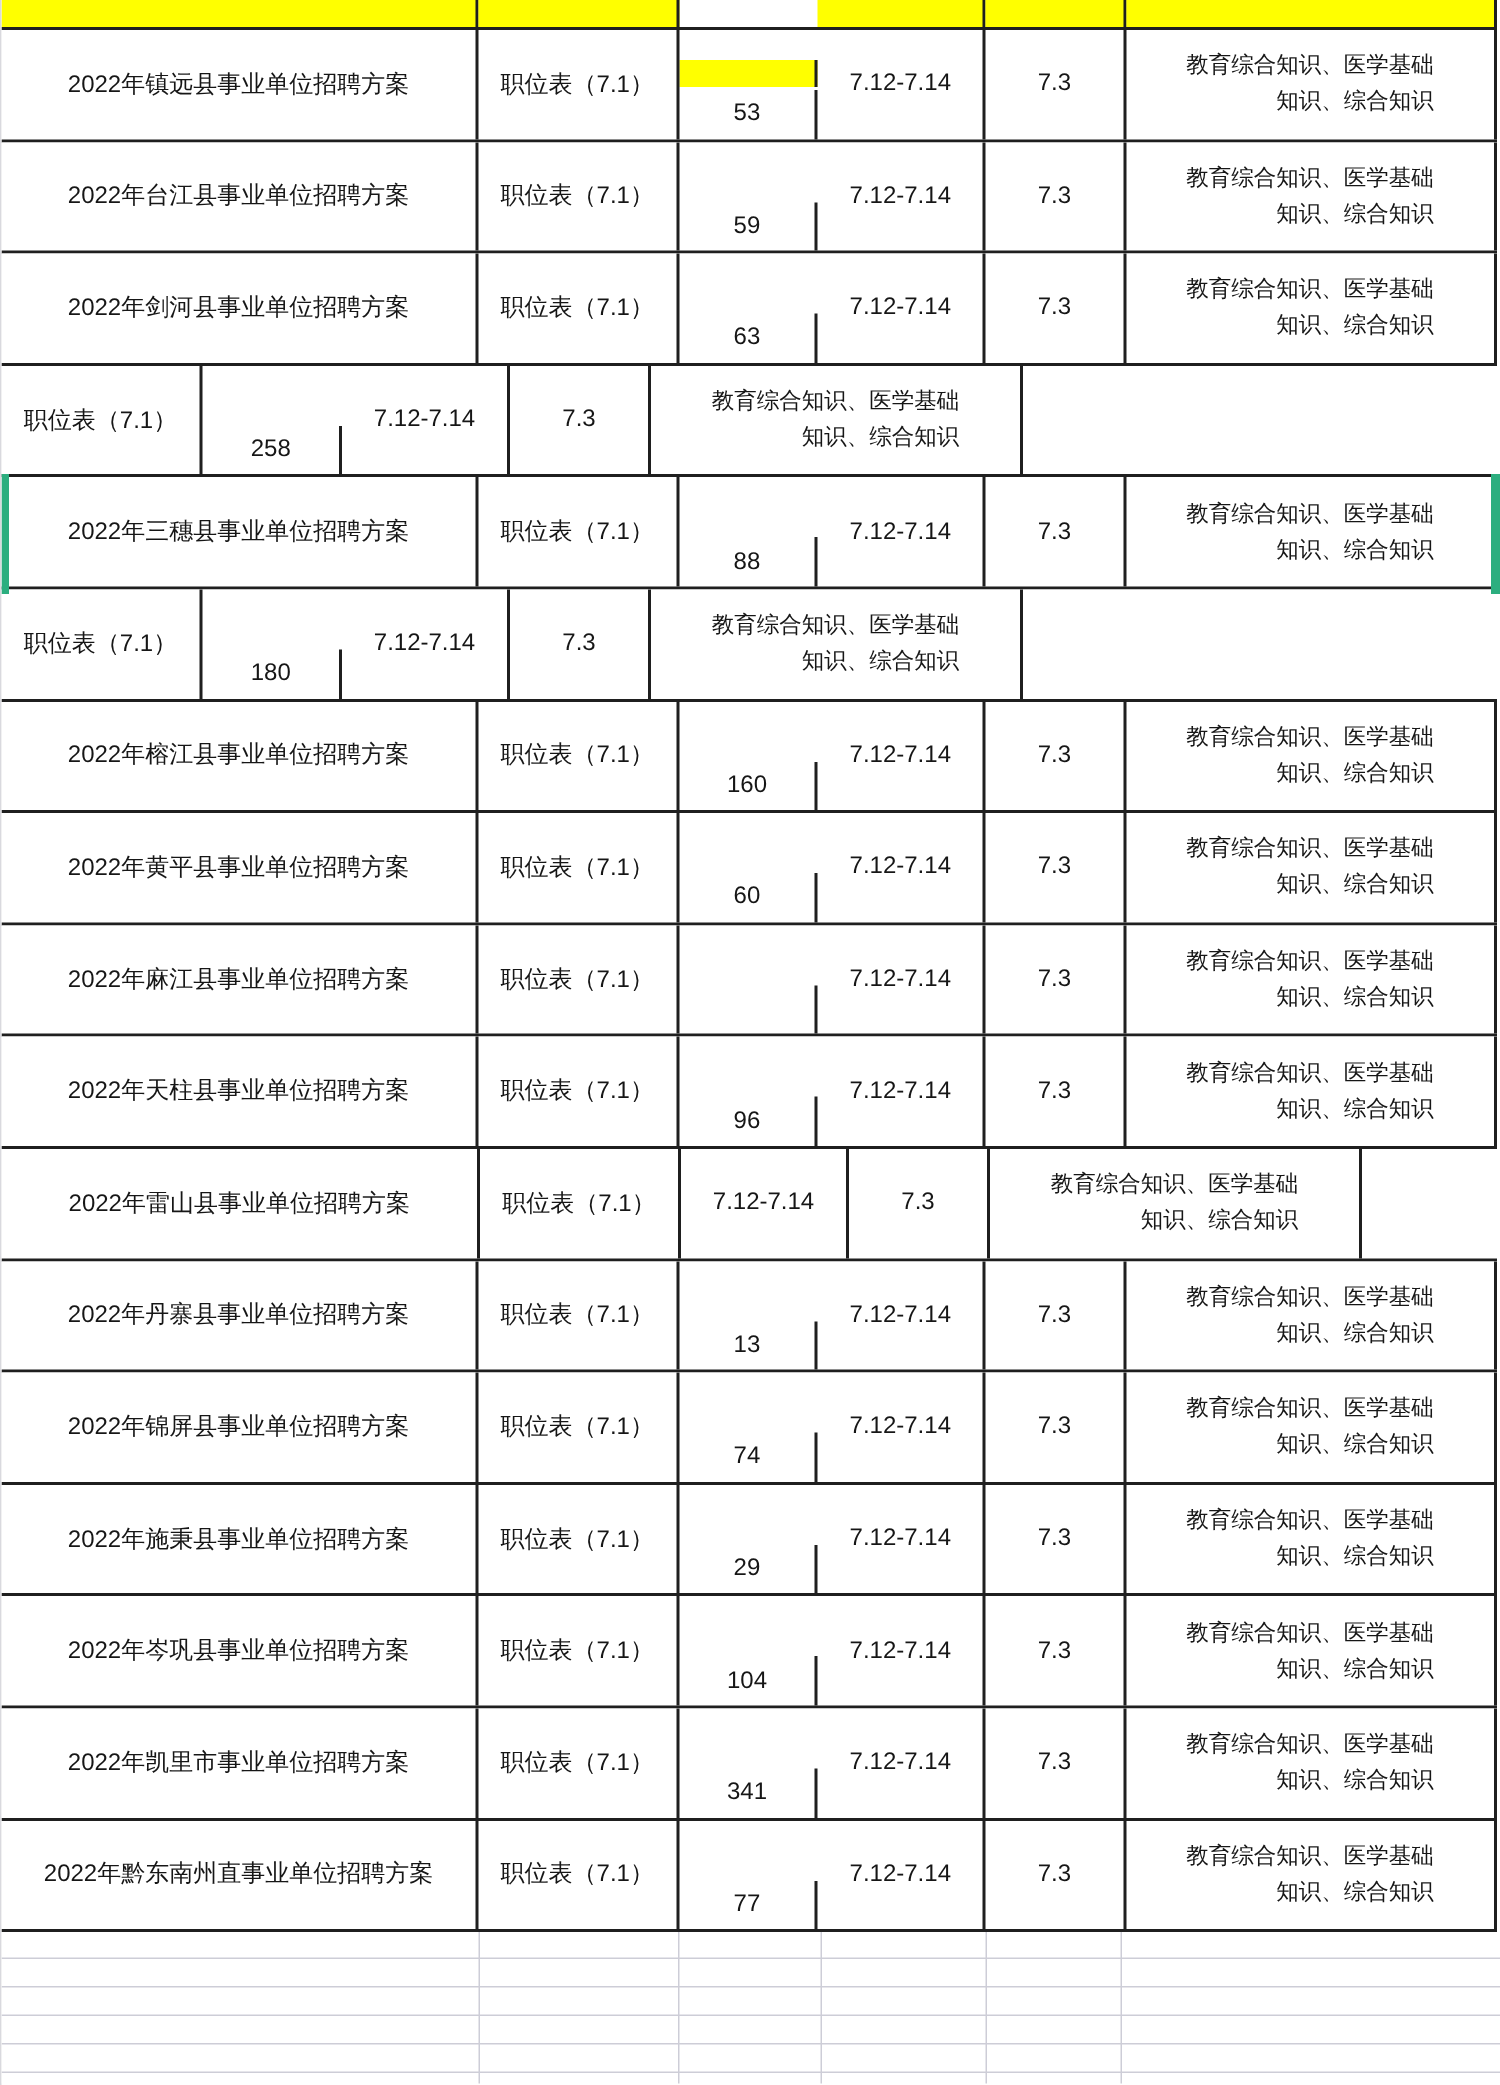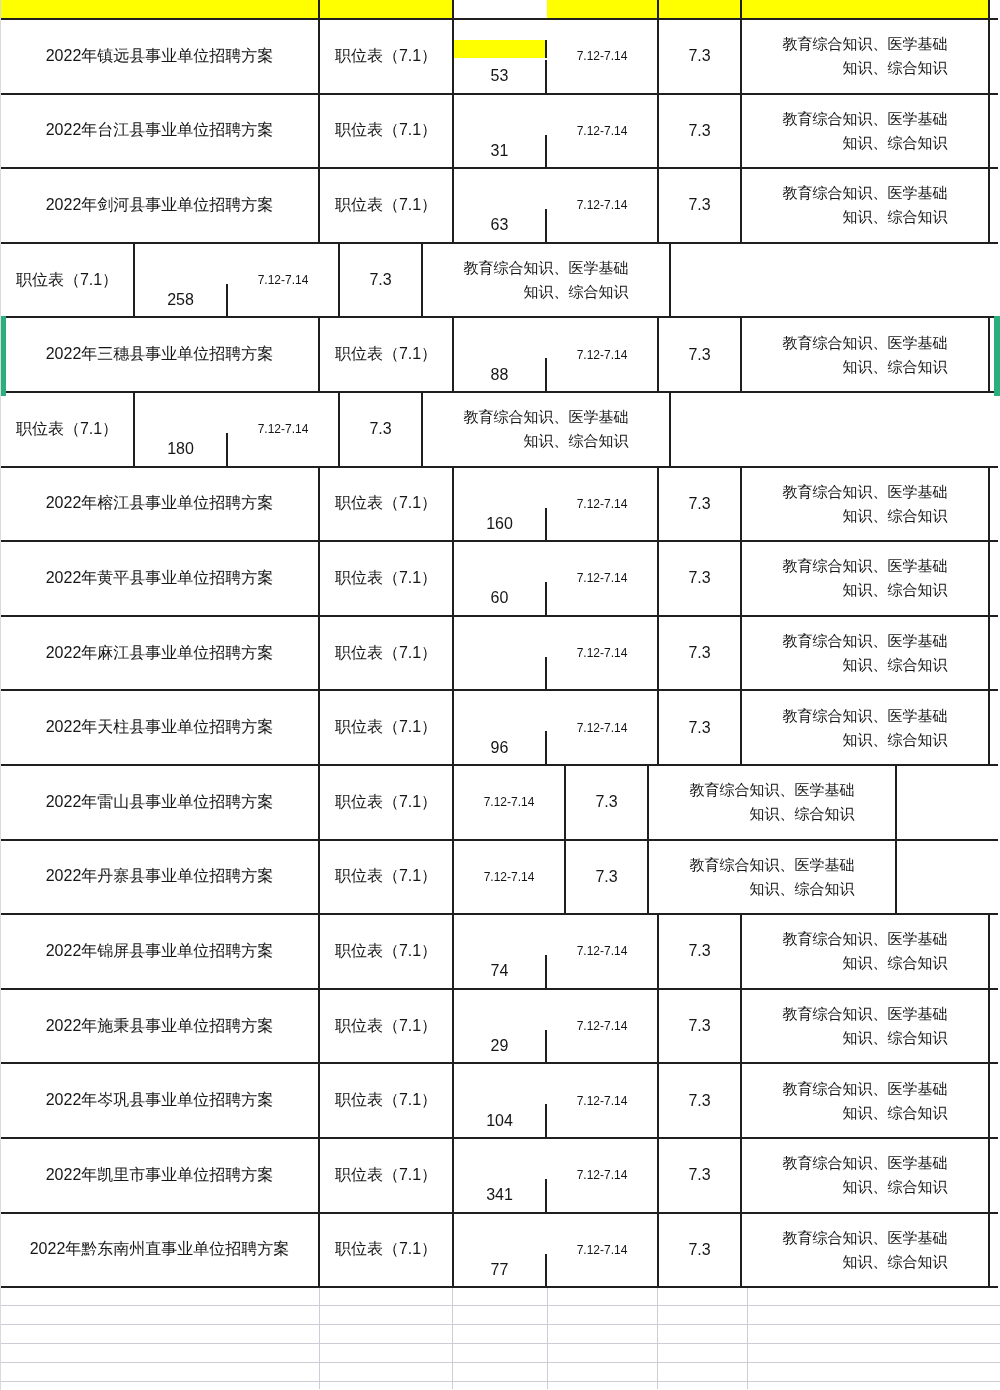--- a/index.html
+++ b/index.html
@@ -17,22 +17,22 @@
   .header-cell{background:#ffff00;border-right:2px solid #1f1f1f;box-sizing:border-box;height:100%;}
   .row{display:flex;width:997px;height:74.6px;border-bottom:2px solid #1f1f1f;box-sizing:border-box;background:#ffffff;}
   .cell{
     border-right:2px solid #1f1f1f;box-sizing:border-box;
     display:flex;align-items:center;justify-content:center;
     text-align:center;overflow:hidden;
   }
   .c1{width:319px;font-size:16px;}
   .c2{width:134px;font-size:16px;text-align:center;}
   .c3{width:93px;font-size:16px;margin-top:40px;}
-  .c4{width:112px;font-size:12px;text-align:right;}
-  .c5{width:83px;font-size:16px;}
+  .c4{width:112px;font-size:16px;text-align:right;}
+  .c5{width:94px;font-size:16px;}
   .c6{width:248px;font-size:15px;line-height:24px;white-space:pre-line;text-align:right;}
   .empty-grid{position:relative;width:1000px;height:101px;background:#ffffff;}
   .hline{position:absolute;left:0;width:1000px;height:1px;background:#cdcdd7;}
   .vline{position:absolute;top:0;width:1px;height:101px;background:#cdcdd7;}
   .sel-bar{position:absolute;z-index:5;}
   .sel-left{left:0;top:316px;width:5px;height:80px;}
   .sel-right{left:993px;top:316px;width:7px;height:80px;}
 </style>
 </head>
 <body>
@@ -54,21 +54,21 @@
         <div class="cell c2">职位表（7.1）</div>
         <div class="cell c3">53</div>
         <div class="cell c4">7.12-7.14</div>
         <div class="cell c5">7.3</div>
         <div class="cell c6">教育综合知识、医学基础
 知识、综合知识</div>
       </div>
       <div class="row">
         <div class="cell c1">2022年台江县事业单位招聘方案</div>
         <div class="cell c2">职位表（7.1）</div>
-        <div class="cell c3">31</div>
+        <div class="cell c3">59</div>
         <div class="cell c4">7.12-7.14</div>
         <div class="cell c5">7.3</div>
         <div class="cell c6">教育综合知识、医学基础
 知识、综合知识</div>
       </div>
       <div class="row">
         <div class="cell c1">2022年剑河县事业单位招聘方案</div>
         <div class="cell c2">职位表（7.1）</div>
         <div class="cell c3">63</div>
         <div class="cell c4">7.12-7.14</div>
@@ -141,20 +141,21 @@
         <div class="cell c1">2022年雷山县事业单位招聘方案</div>
         <div class="cell c2">职位表（7.1）</div>
         <div class="cell c4">7.12-7.14</div>
         <div class="cell c5">7.3</div>
         <div class="cell c6">教育综合知识、医学基础
 知识、综合知识</div>
       </div>
       <div class="row">
         <div class="cell c1">2022年丹寨县事业单位招聘方案</div>
         <div class="cell c2">职位表（7.1）</div>
+        <div class="cell c3">13</div>
         <div class="cell c4">7.12-7.14</div>
         <div class="cell c5">7.3</div>
         <div class="cell c6">教育综合知识、医学基础
 知识、综合知识</div>
       </div>
       <div class="row">
         <div class="cell c1">2022年锦屏县事业单位招聘方案</div>
         <div class="cell c2">职位表（7.1）</div>
         <div class="cell c3">74</div>
         <div class="cell c4">7.12-7.14</div>

